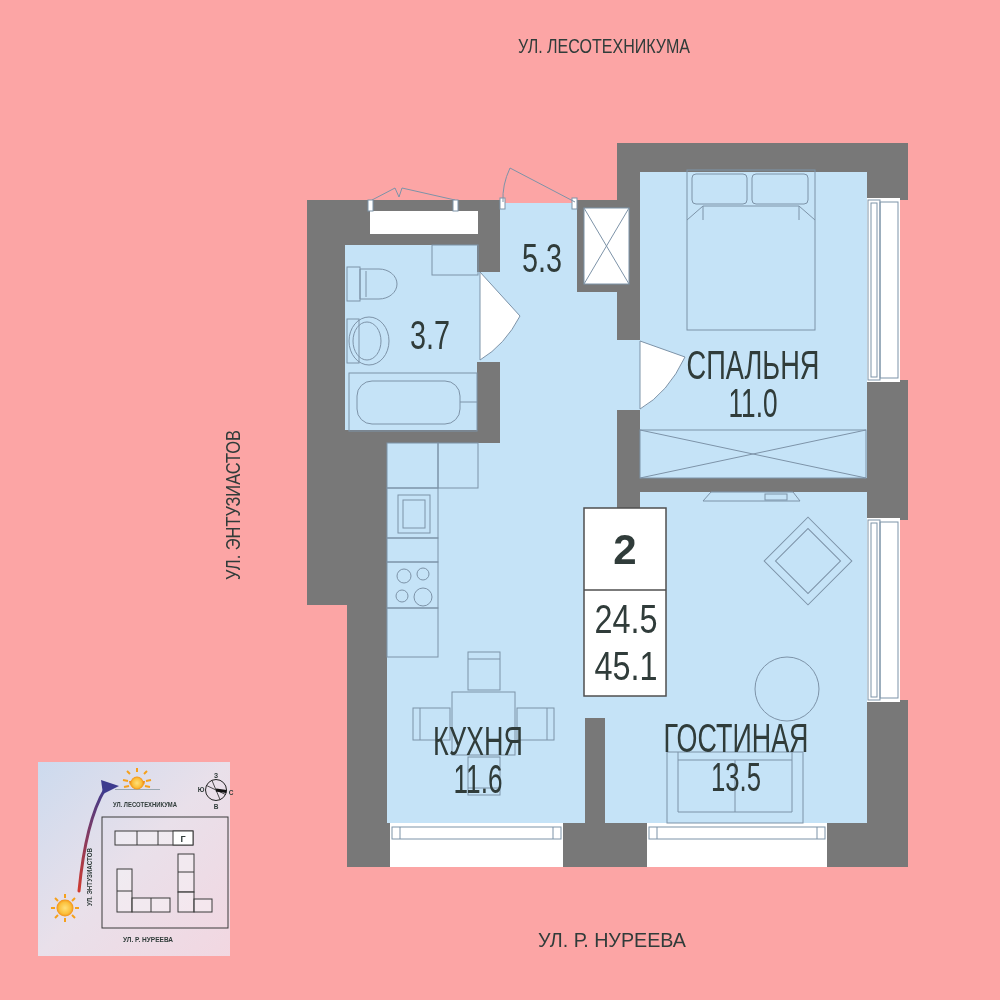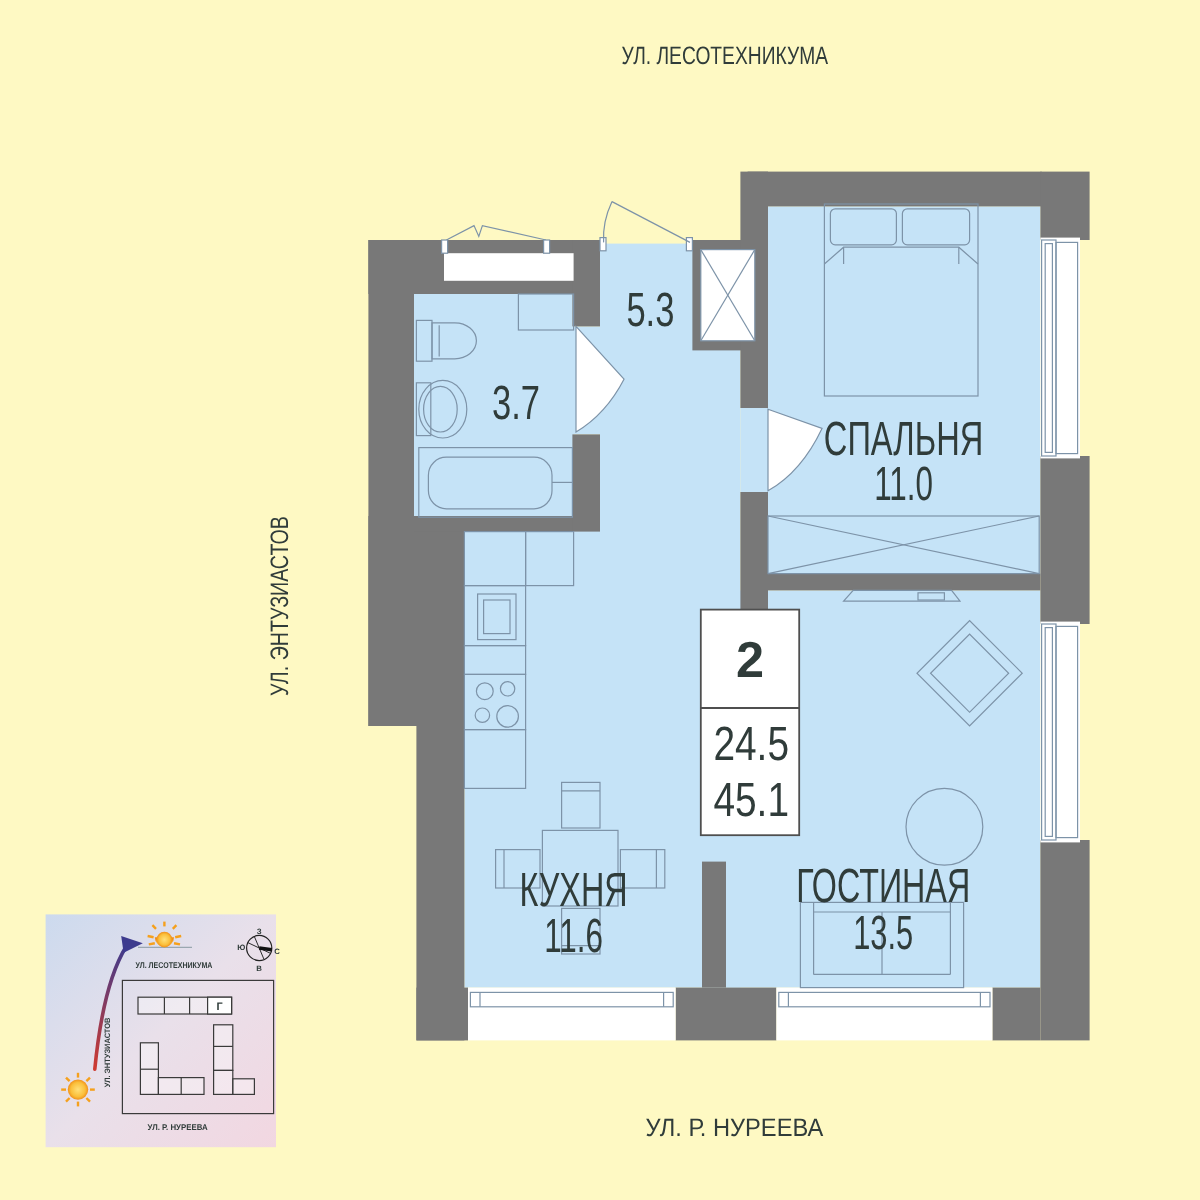--- a/index.html
+++ b/index.html
@@ -1,16 +1,16 @@
 <!DOCTYPE html>
 <html style="--wall: #787878; --floor: #c5e3f7; --line: #7d93a8; --text: #303c3a; --sun: #f5a01c; --arrow_start: #cf3a30; --arrow_end: #3d3b8e;"><head>
 <meta charset="utf-8">
 <style>
   html,body{margin:0;padding:0;background:#ffffff;}
-  .page{width:1000px;height:1000px;position:relative;background:#fef9c3;}
+  .page{width:1000px;height:1000px;position:relative;background:#fca5a5;}
   svg{display:block;}
   .wall{fill:var(--wall,#787878);}
   .floor{fill:var(--floor,#c5e3f7);}
   .furn{fill:none;stroke:var(--line,#7d93a8);stroke-width:1;}
   .furnw{fill:#ffffff;stroke:var(--line,#7d93a8);stroke-width:1;}
   .white{fill:#ffffff;}
   .lbl{fill:var(--text,#303c3a);font-family:"Liberation Sans","DejaVu Sans",sans-serif;}
   .mapline{stroke:#3a3a3a;stroke-width:1;fill:none;}
   .mb{fill:rgba(255,255,255,0.35);stroke:#3a3a3a;stroke-width:1;}
   text{user-select:none;}

